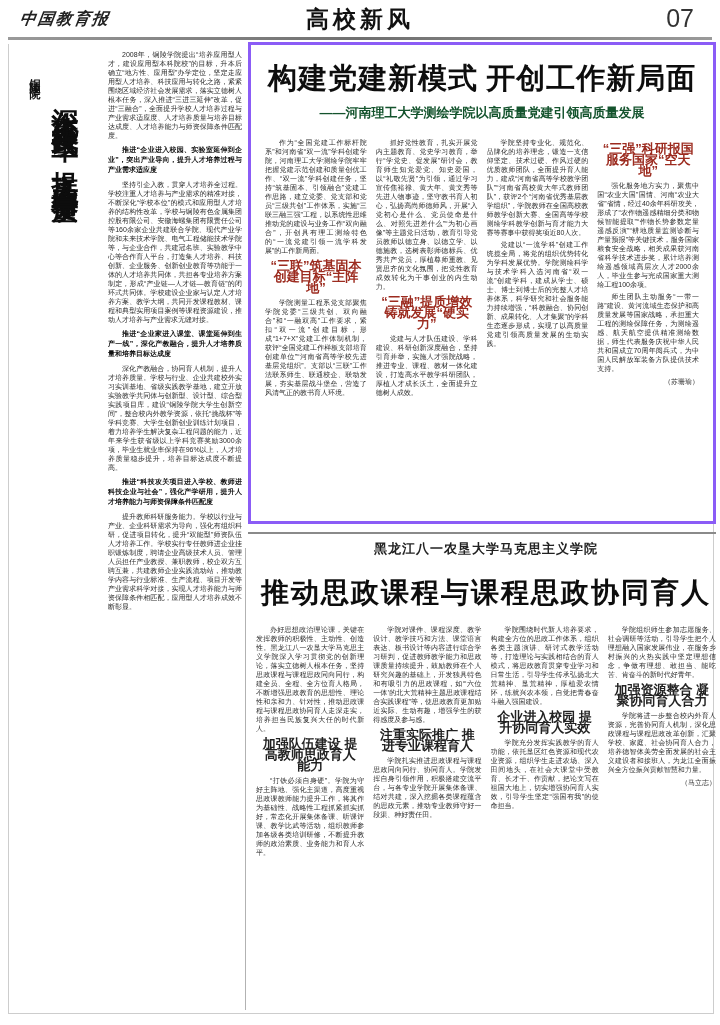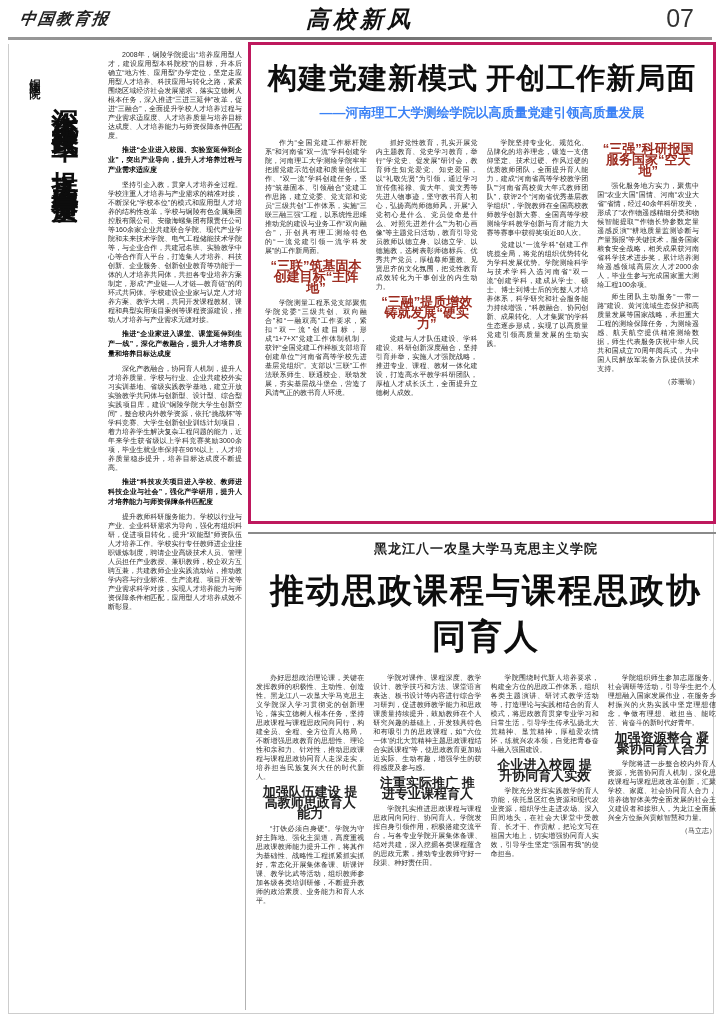--- a/index.html
+++ b/index.html
@@ -9,21 +9,21 @@
     font-family:"Liberation Sans","DejaVu Sans",sans-serif; color:#1c1c1c; overflow:hidden;
   }
   
   .masthead-logo {
     position:absolute; left:20px; top:9px; font-family:"DejaVu Serif",serif;
     font-style:italic; font-weight:bold; font-size:16px; letter-spacing:2px;
     transform:skewX(-8deg); color:#222;
   }
   .section-title {
     position:absolute; left:0; right:0; top:4px; text-align:center;
-    font-size:23px; font-weight:bold; letter-spacing:4px; color:#111;font-style:italic;
+    font-size:23px; font-weight:bold; letter-spacing:4px; color:#111;
   }
   .page-number {
     position:absolute; right:26px; top:4px; font-size:25px; color:#333;
     font-family:Liberation Sans, sans-serif;
     margin-left:19px;
   }
   .header-rule { position:absolute; left:8px; top:37px; width:704px; height:3px;
     background:linear-gradient(to right,#9a9a9a,#6f6f6f,#9a9a9a); }
   
   .frame-left  { position:absolute; left:8px;  top:44px; width:1px; height:970px; background:#cdcdcd; }
@@ -46,39 +46,39 @@
   .blk.subhead { font-weight:bold; color:#111; text-indent:2em; margin:5px 0; line-height:10px; }
   .blk.csubhead { font-weight:bold; text-align:center; text-indent:0; margin:5px 4px; line-height:11px; font-size:13px; }
   .feature-cols .blk.csubhead { color:#9c2b1f; }
   .bottom-cols  .blk.csubhead { color:#222; }
   .blk.byline { text-align:right; text-indent:0; margin-top:4px; color:#333; }
   
   .left-col { position:absolute; left:108px; top:50px; width:134px; height:960px; overflow:hidden; }
   
   .featured {
     position:absolute; left:248px; top:42px; width:468px; height:482px;
-    border:3px solid #be185d; background:#fff; padding:16px 14px 6px 14px;
+    border:3px solid #8b5cf6; background:#fff; padding:16px 14px 6px 14px;
   }
   .featured-title {
     text-align:center; font-size:29px; font-weight:bold; letter-spacing:1px; color:#0d0d0d;
     font-family:"Liberation Serif","DejaVu Serif",serif; line-height:34px;
   }
-  .featured-subtitle { text-align:center; font-size:13px; font-weight:bold; color:#3b82f6; margin-top:9px; }
+  .featured-subtitle { text-align:center; font-size:13px; font-weight:bold; color:#14532d; margin-top:9px; }
   .cols { display:flex; gap:9px; margin-top:16px; }
   .col { flex:1 1 0; overflow:hidden; }
   .feature-cols .col { height:352px; }
   
   .h-divider { position:absolute; left:248px; top:532px; width:468px; height:2px; background:#8a8a8a; }
   .v-divider { position:absolute; left:245px; top:548px; width:1px; height:462px; background:#b2b2b2; }
   
   .bottom { position:absolute; left:256px; top:540px; width:460px; }
   .bottom-kicker { text-align:center; font-size:13px; font-weight:bold; color:#222; letter-spacing:1px; }
   .bottom-title {
-    text-align:center; font-size:34px; font-weight:bold; letter-spacing:2px; color:#0d0d0d;
-    margin-top:10px; font-family:"Liberation Serif","DejaVu Serif",serif;
+    text-align:center; font-size:28px; font-weight:bold; letter-spacing:2px; color:#0d0d0d;
+    margin-top:16px; font-family:"Liberation Serif","DejaVu Serif",serif;
   }
   .bottom-cols { margin-top:13px; }
   .bottom-cols .col { height:372px; }
 </style>
 </head>
 <body>
 
 <div class="page">
 
   <div class="masthead-logo">中国教育报</div>

